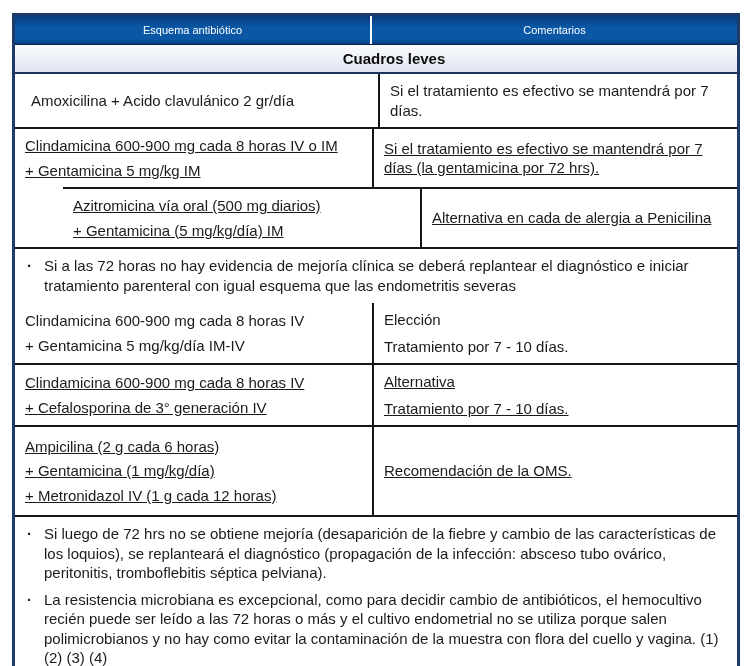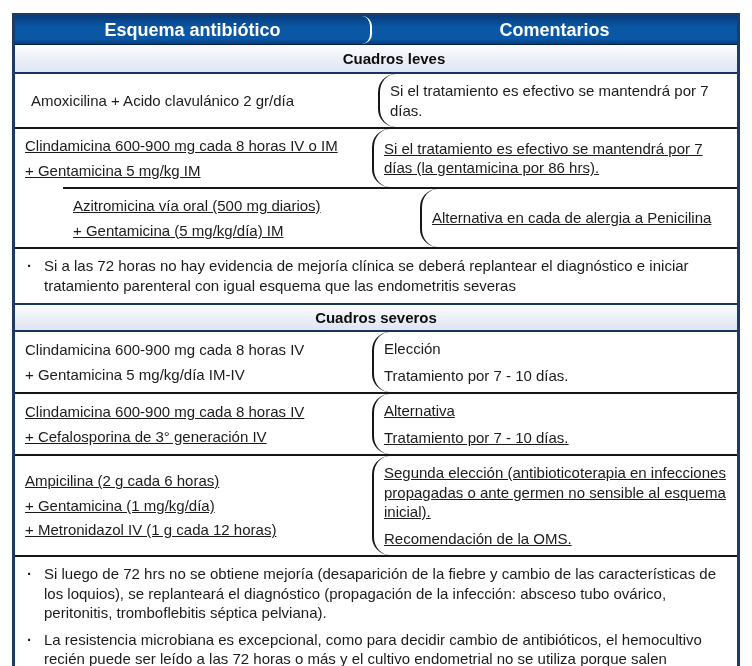--- a/index.html
+++ b/index.html
@@ -28,39 +28,39 @@
     background:#ffffff;
   }
   
   .hdr{
     display:flex; min-height:29px;
     background:linear-gradient(180deg, var(--header-bg-dark) 0%, var(--header-bg) 40%, var(--header-bg) 82%, var(--header-bg-dark) 100%);
     border-bottom:1px solid #052048;
   }
   .hdr-cell{
     display:flex; align-items:center; justify-content:center;
-    color:var(--header-text); font-weight:bold; font-size:18px;border-radius:10px;
+    color:var(--header-text); font-weight:normal; font-size:11px;
   }
   .hdr-cell.c1{ width:357px; border-right:2px solid #ffffff; }
   .hdr-cell.c2{ flex:1; }
   
   .band{
     min-height:29px;
     display:flex; align-items:center; justify-content:center;
     background:linear-gradient(180deg, var(--band-bg-top) 0%, var(--band-bg-bottom) 90%);
     border-top:2px solid var(--band-line);
     border-bottom:2px solid var(--band-line);
     font-weight:bold; font-size:15px; color:var(--band-text);
   }
   
   .row{ display:flex; }
   .row + .row{ border-top:2px solid var(--inner-line);text-decoration:underline; }
   .cell{ padding:7px 10px; display:flex; flex-direction:column; justify-content:center; font-size:15px; line-height:1.3; }
   .cell.scheme{ width:357px; gap:5px; }
-  .cell.comments{ flex:1; border-left:2px solid var(--inner-line); gap:7px;border-radius:18px; }
+  .cell.comments{ flex:1; border-left:2px solid var(--inner-line); gap:7px; }
   
   .note-strip{
     border-top:2px solid var(--inner-line);
     padding:7px 12px 8px 12px;
     display:flex; flex-direction:column; gap:7px;
     font-size:15px; line-height:1.3;
   }
   .note{ display:flex; gap:9px; }
   .note .bullet{ width:8px; flex:0 0 auto; font-weight:bold; }
   .note .note-text{ flex:1; }
@@ -90,42 +90,41 @@
         <div>Si el tratamiento es efectivo se mantendrá por 7 días.</div>
       </div>
     </div>
 
     <div class="row r2">
       <div class="cell scheme">
         <div>Clindamicina 600-900 mg cada 8 horas IV o IM</div>
         <div>+ Gentamicina 5 mg/kg IM</div>
       </div>
       <div class="cell comments">
-        <div>Si el tratamiento es efectivo se mantendrá por 7 días (la gentamicina por 86 hrs).</div>
+        <div>Si el tratamiento es efectivo se mantendrá por 7 días (la gentamicina por 72 hrs).</div>
       </div>
     </div>
 
     <div class="row r3">
       <div class="cell scheme">
         <div>Azitromicina vía oral (500 mg diarios)</div>
         <div>+ Gentamicina (5 mg/kg/día) IM</div>
       </div>
       <div class="cell comments">
         <div>Alternativa en cada de alergia a Penicilina</div>
       </div>
     </div>
 
     <div class="note-strip note-leves">
       <div class="note">
         <span class="bullet">·</span>
         <span class="note-text">Si a las 72 horas no hay evidencia de mejoría clínica se deberá replantear el diagnóstico e iniciar tratamiento parenteral con igual esquema que las endometritis severas</span>
       </div>
     </div>
 
-    <div class="band">Cuadros severos</div>
 
     <div class="row r4">
       <div class="cell scheme">
         <div>Clindamicina 600-900 mg cada 8 horas IV</div>
         <div>+ Gentamicina 5 mg/kg/día IM-IV</div>
       </div>
       <div class="cell comments">
         <div>Elección</div>
         <div>Tratamiento por 7 - 10 días.</div>
       </div>
@@ -142,21 +141,20 @@
       </div>
     </div>
 
     <div class="row r6">
       <div class="cell scheme">
         <div>Ampicilina (2 g cada 6 horas)</div>
         <div>+ Gentamicina (1 mg/kg/día)</div>
         <div>+ Metronidazol IV (1 g cada 12 horas)</div>
       </div>
       <div class="cell comments">
-        <div>Segunda elección (antibioticoterapia en infecciones propagadas o ante germen no sensible al esquema inicial).</div>
         <div>Recomendación de la OMS.</div>
       </div>
     </div>
 
     <div class="note-strip note-severos">
       <div class="note">
         <span class="bullet">·</span>
         <span class="note-text">Si luego de 72 hrs no se obtiene mejoría (desaparición de la fiebre y cambio de las características de los loquios), se replanteará el diagnóstico (propagación de la infección: absceso tubo ovárico, peritonitis, tromboflebitis séptica pelviana).</span>
       </div>
       <div class="note">

